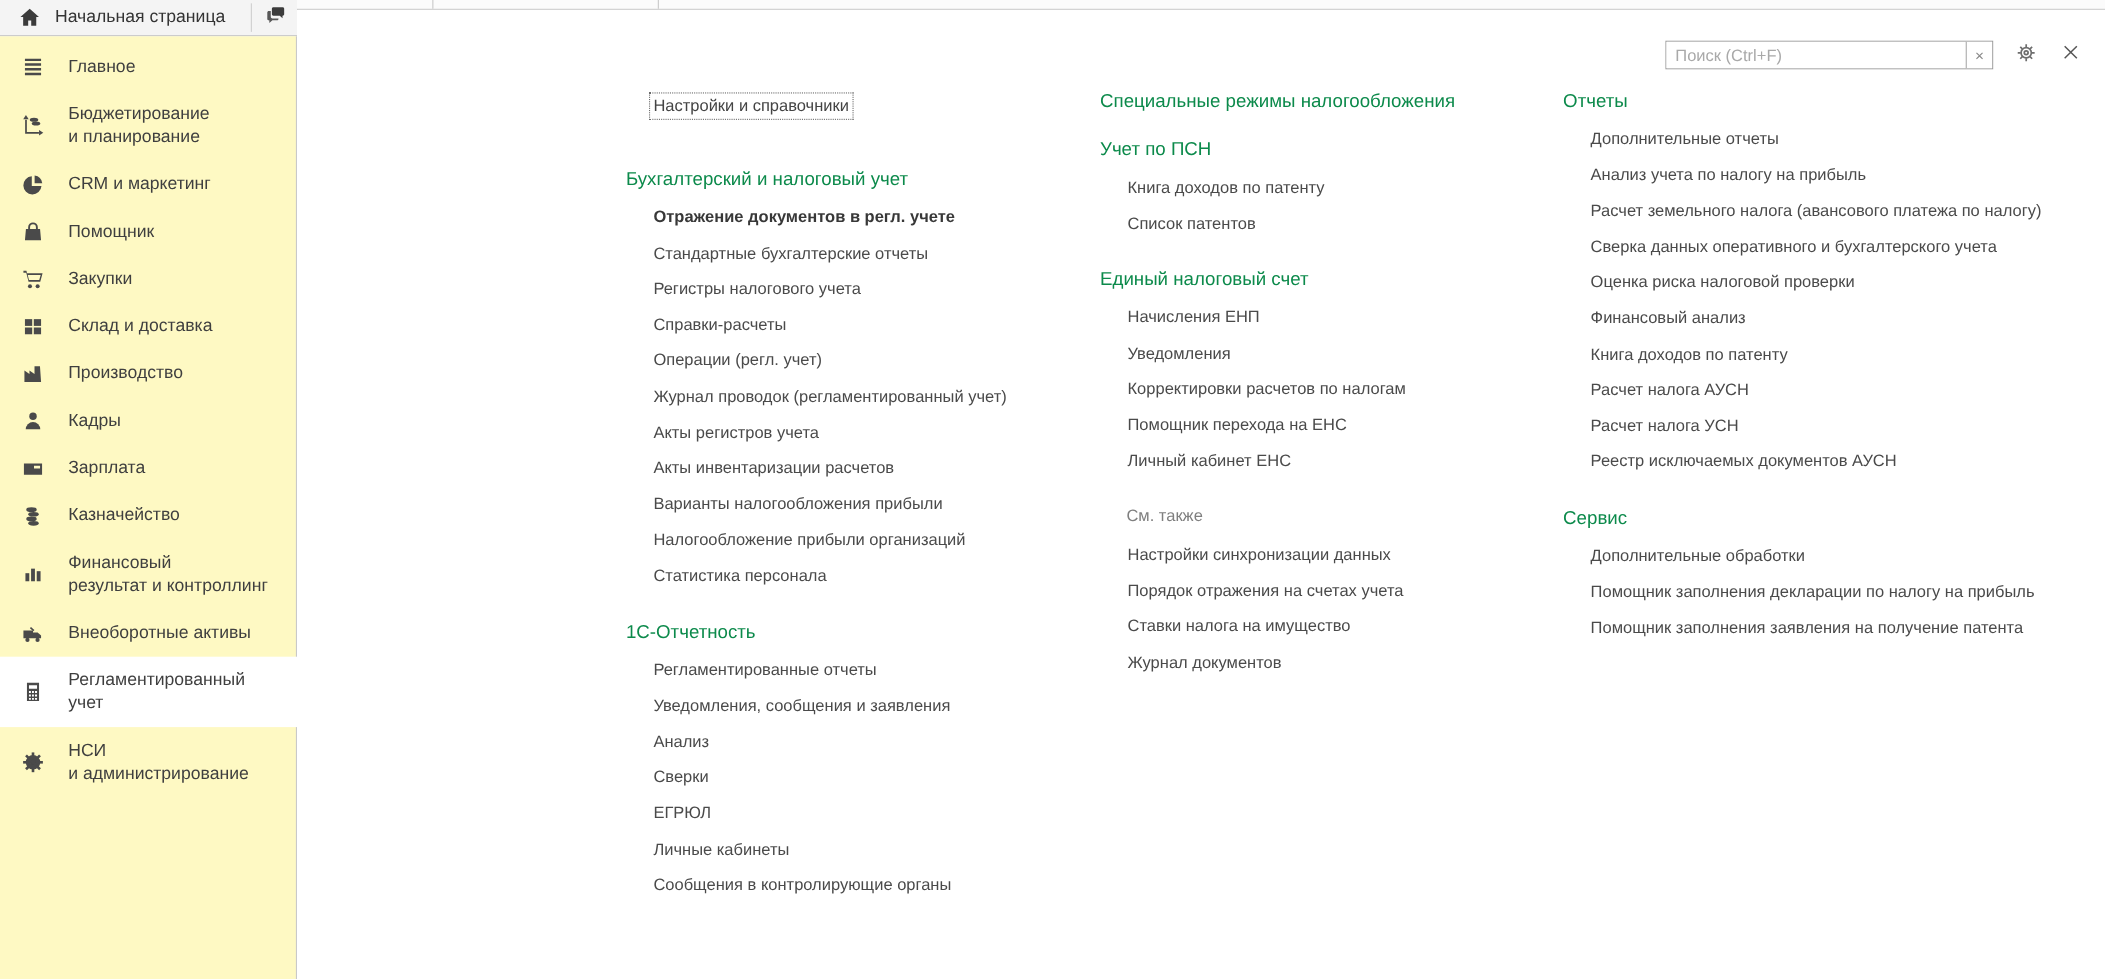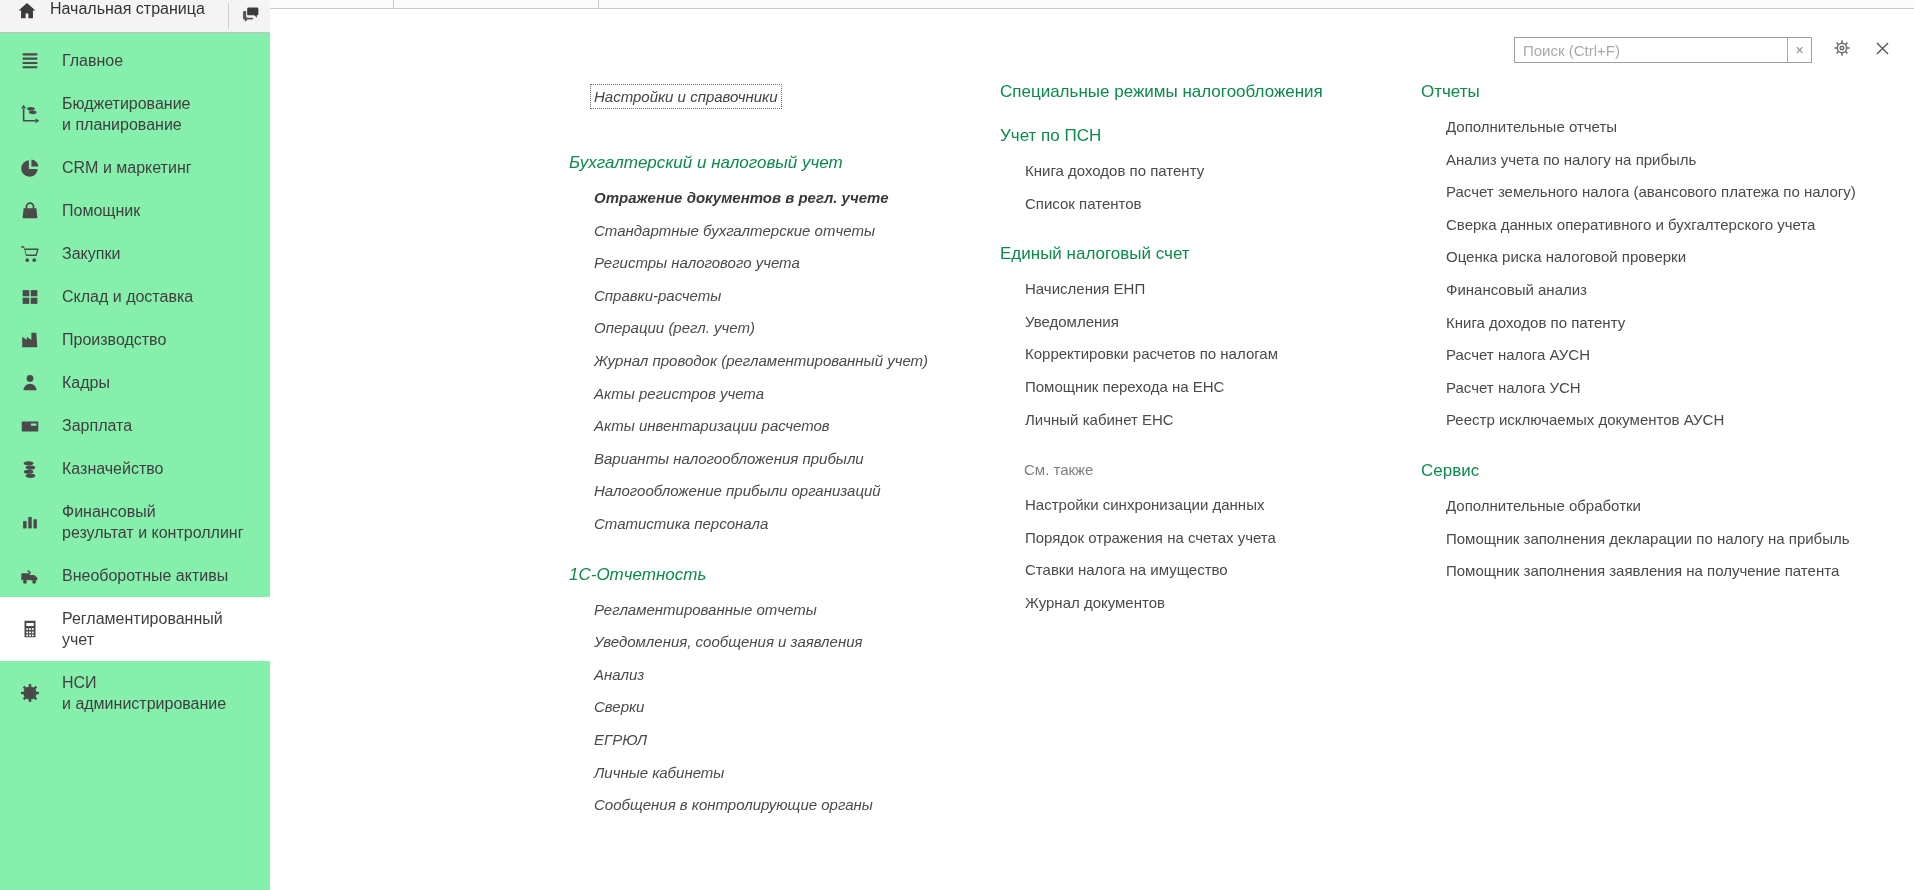--- a/index.html
+++ b/index.html
@@ -7,51 +7,51 @@
     width:1914px;height:890px;position:relative;overflow:hidden;
     font-family:"Liberation Sans","DejaVu Sans",sans-serif;
     background:#ffffff;color:#4a4a4a;
   }
   
   .top-strip{position:absolute;left:270px;top:0;right:0;height:8px;background:#fbfbfb;border-bottom:1px solid #c9c9c9;}
   .tab-tick{position:absolute;top:0;width:1px;height:8px;background:#c9c9c9;}
   
   .header-bar{
     position:absolute;left:0;top:0;width:270px;height:33px;background:#f4f4f4;
-    border-bottom:1px solid #c2c2c2;display:flex;align-items:flex-start;box-sizing:border-box;
+    border-bottom:1px solid #c2c2c2;display:flex;align-items:center;box-sizing:border-box;
   }
   .home-ico{margin-left:16px;width:22px;height:22px;color:#3b3b3b;flex:0 0 auto;}
   .home-title{margin-left:12px;font-size:16px;color:#333;white-space:nowrap;}
   .header-divider{position:absolute;left:228px;top:3px;bottom:3px;width:1px;background:#cfcfcf;}
   .chat-btn{position:absolute;left:236px;top:3px;width:30px;height:27px;display:flex;align-items:center;justify-content:center;color:#3b3b3b;cursor:pointer;}
   .chat-btn svg{width:20px;height:20px;}
   
   .sidebar{
-    position:absolute;left:0;top:33px;width:270px;bottom:0;background:#86efac;
+    position:absolute;left:0;top:33px;width:270px;bottom:0;background:#fef9c3;
     border-right:1px solid #c9c9c9;box-sizing:border-box;padding-top:6px;
   }
   .side-item{position:relative;padding:11px 6px 11px 62px;cursor:pointer;}
   .side-item .icon{position:absolute;left:19px;top:50%;transform:translateY(-50%);width:22px;height:22px;color:#4a4a4a;}
   .side-item .icon svg{width:22px;height:22px;display:block;}
   .side-label{font-size:16px;line-height:21px;color:#3f3f3f;white-space:pre-line;display:block;}
   .side-item.active{background:#ffffff;margin-right:-1px;}
   
   .toolbar{position:absolute;top:27px;right:18px;display:flex;align-items:center;}
   .search-wrap{display:flex;align-items:stretch;border:1px solid #9f9f9f;background:#fff;height:26px;box-sizing:border-box;}
   .search-input{border:none;outline:none;width:256px;padding:0 8px;font-size:15px;font-family:Liberation Sans, sans-serif;color:#000000;}
   .search-input::placeholder{color:#a9a9a9;}
   .search-clear{width:23px;border-left:1px solid #ababab;display:flex;align-items:center;justify-content:center;
     color:#8a8a8a;font-size:14px;cursor:pointer;background:#fff;}
   .tool-btn{width:28px;height:28px;display:flex;align-items:center;justify-content:center;cursor:pointer;color:#6e6e6e;}
   .gear-btn{margin-left:16px;}
   .close-btn{margin-left:12px;color:#555;}
   
   .menu-area{position:absolute;left:271px;top:9px;right:0;bottom:0;background:#fff;}
   .menu-col{position:absolute;top:73px;}
-  .col-1{left:298px;width:420px;font-style:italic;}
+  .col-1{left:298px;width:420px;}
   .col-2{left:729px;width:410px;}
   .col-3{left:1150px;width:640px;}
   .menu-link{display:inline-block;margin:6px 0 24px 25px;font-size:15px;color:#444;
     outline:1px dotted #6b6b6b;outline-offset:3px;cursor:pointer;}
   .group-title{font-size:17px;font-weight:400;line-height:20px;color:#0c8a4b;margin:24px 0 9px 0;cursor:default;}
   .block:first-child .group-title{margin-top:0;}
   .group-title.seealso{color:#7f7f7f;font-size:15px;margin-left:24px;}
   .menu-item{display:block;font-size:15px;line-height:32.6px;padding-left:25px;color:#4a4a4a;cursor:pointer;white-space:nowrap;}
   .menu-item.bold{font-weight:bold;color:#383838;}
 </style>

